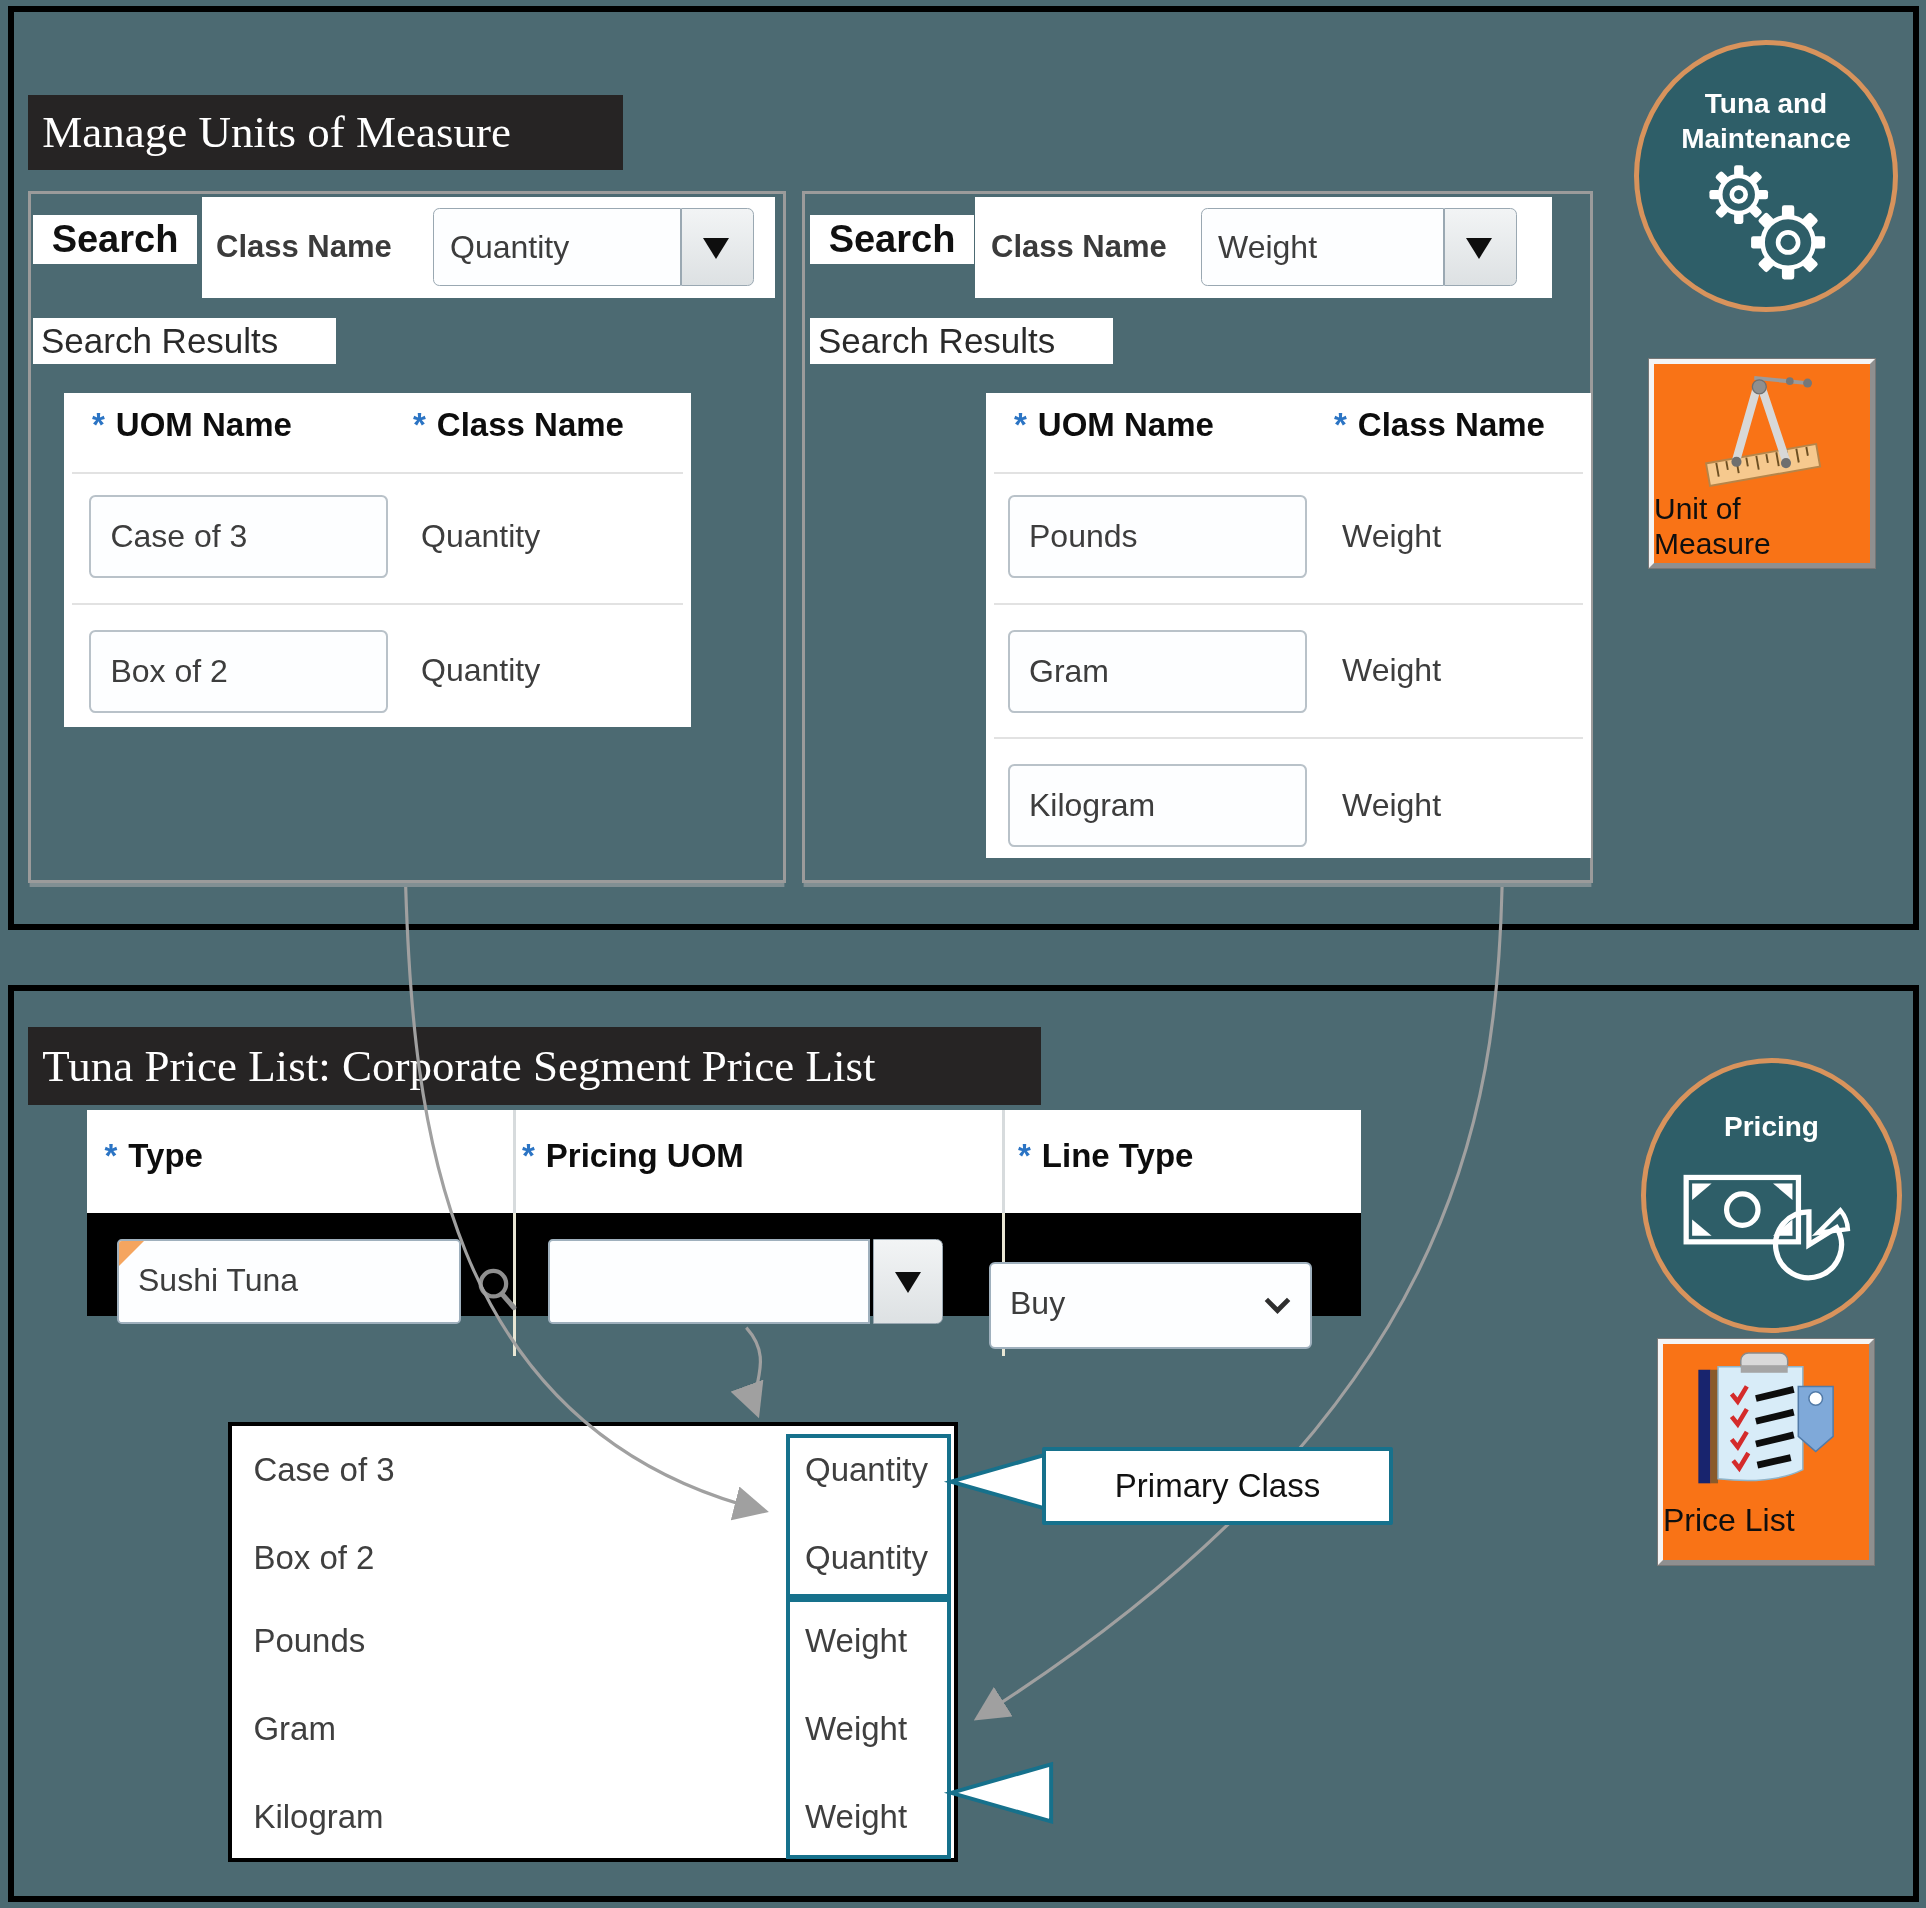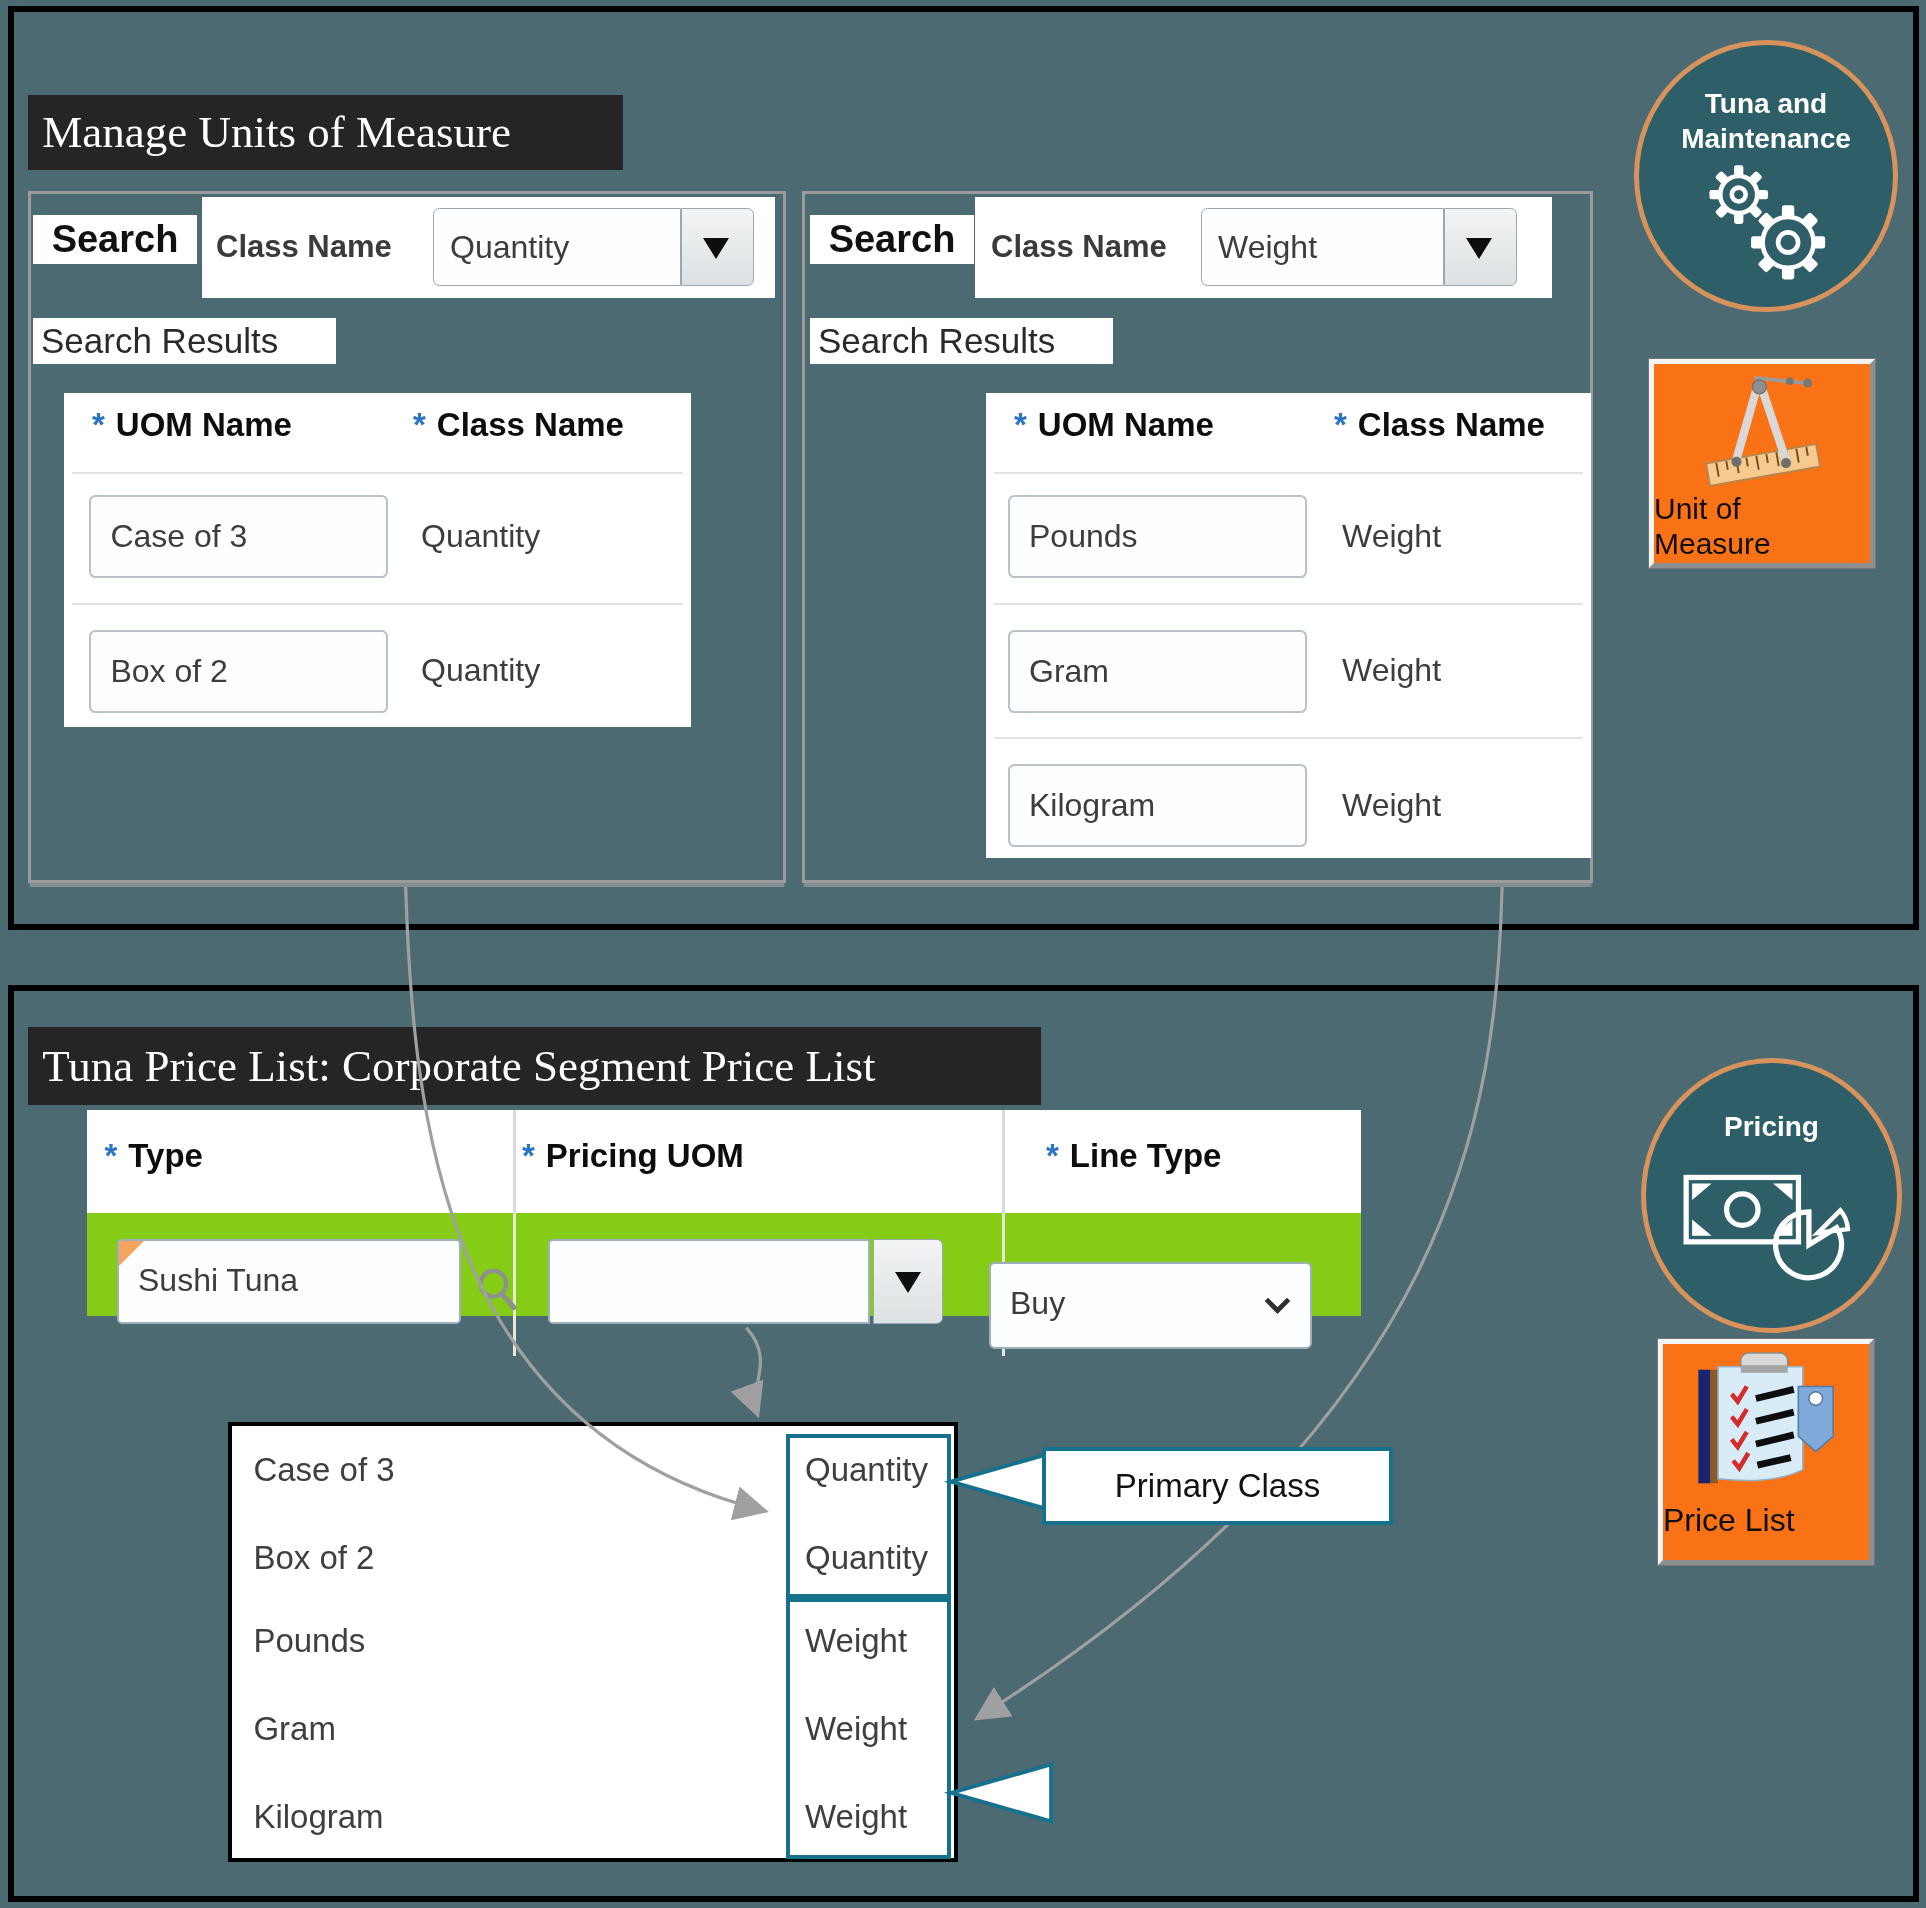--- a/index.html
+++ b/index.html
@@ -191,26 +191,26 @@
 
   <div class="whitebox" style="left:87px;top:1110px;width:1274px;height:103px;">
     <div class="vline" style="left:426px;top:0;height:103px;background:#d7dbdd;"></div>
     <div class="vline" style="left:915px;top:0;height:103px;background:#d7dbdd;"></div>
     <div class="thead" style="left:17.5px;top:22px;">
       <span class="ast">*</span><span>Type</span>
     </div>
     <div class="thead" style="left:435px;top:22px;">
       <span class="ast">*</span><span>Pricing UOM</span>
     </div>
-    <div class="thead" style="left:931px;top:22px;margin-left:28px;">
+    <div class="thead" style="left:931px;top:22px;">
       <span class="ast">*</span><span>Line Type</span>
     </div>
   </div>
 
-  <div class="abs" style="left:87px;top:1213px;width:1274px;height:103px;background:#84cc16;">
+  <div class="abs" style="left:87px;top:1213px;width:1274px;height:103px;background:#000000;">
     <div class="vline" style="left:426px;top:0;height:143px;background:#e9e7d5;"></div>
     <div class="vline" style="left:915px;top:0;height:143px;background:#e9e7d5;"></div>
 
     <div class="inputbox" style="left:30px;top:26px;width:321px;height:81px;border-color:#9fb0bd;border-radius:4.8px;overflow:hidden;">
       <span class="cornertri"></span>
       <span>Sushi Tuna</span>
     </div>
     <svg class="abs" style="left:386px;top:52px;" width="51" height="51" viewBox="0 0 60 60">
       <circle cx="24" cy="22" r="15" fill="none" stroke="#8f8f8f" stroke-width="5"></circle>
       <line x1="34" y1="34" x2="48" y2="50" stroke="#8f8f8f" stroke-width="6" stroke-linecap="round"></line>

